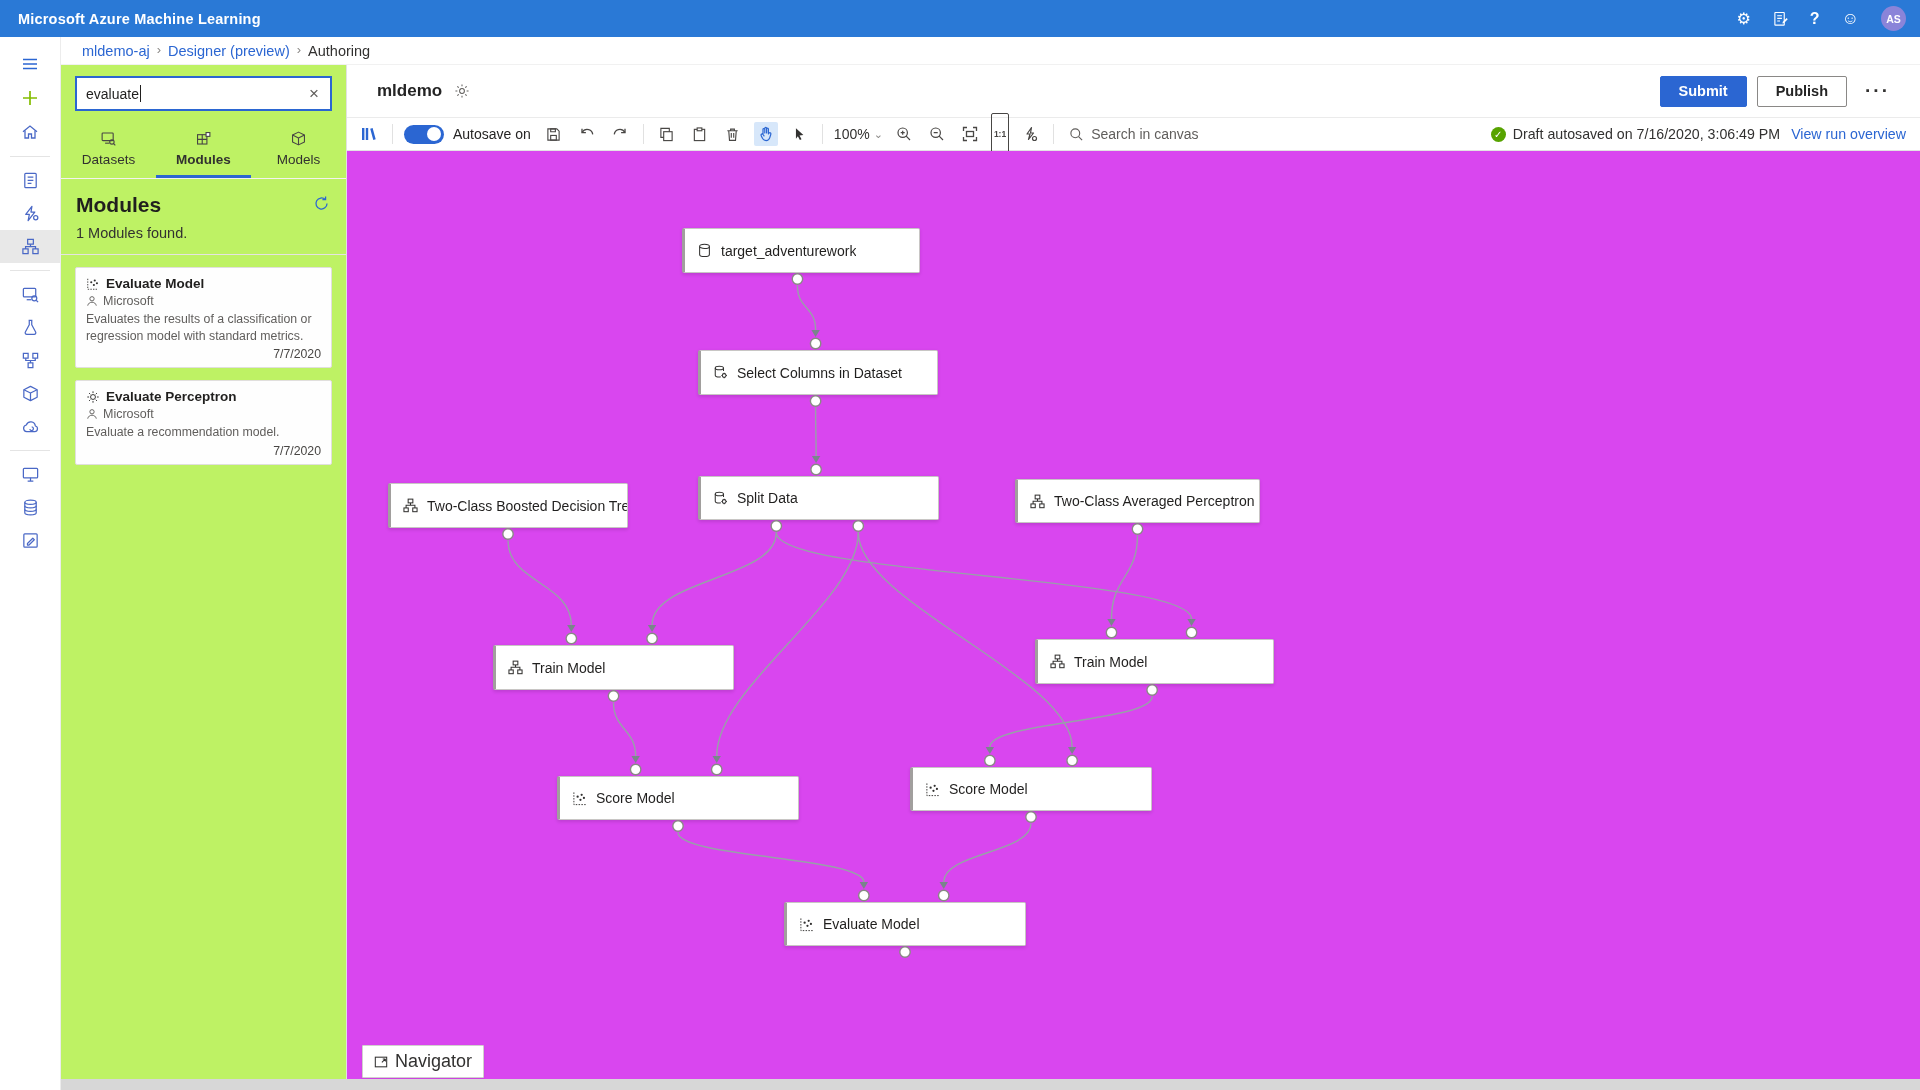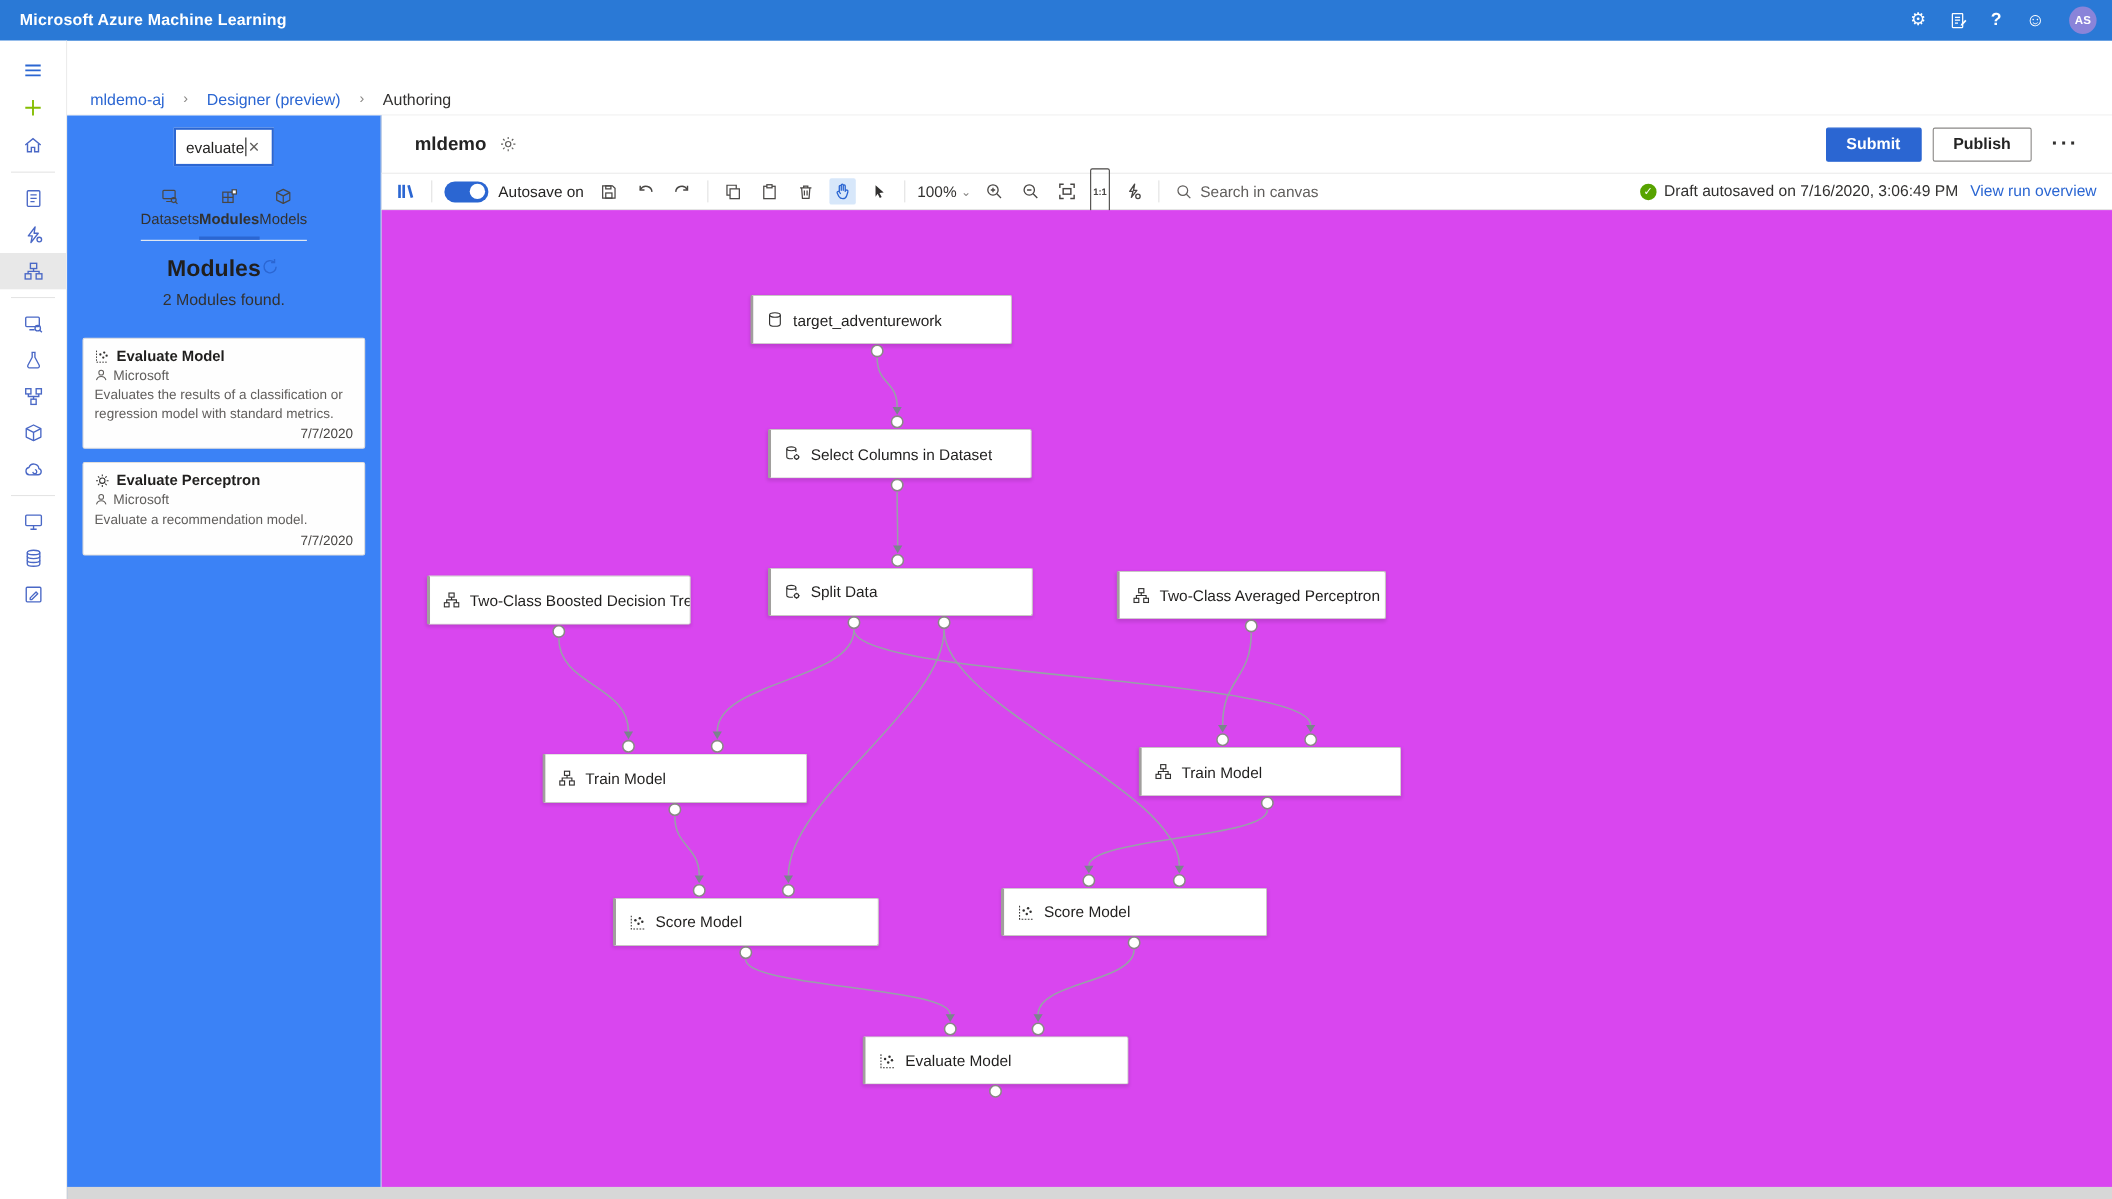--- a/index.html
+++ b/index.html
@@ -17,29 +17,29 @@
 
   
   .main { flex:1; display:flex; min-height:0; }
   .rail { width:61px; background:#fff; border-right:1px solid #ececec; display:flex; flex-direction:column; align-items:stretch; padding-top:10px; flex:0 0 auto; }
   .rail-item { display:flex; justify-content:center; align-items:center; padding:7px 0; color:#4a68c6; cursor:pointer; }
   .rail-item.active { background:#e8e8e8; }
   .rail-item svg { display:block; }
   .rail-div { height:1px; background:#e4e4e4; margin:7px 10px; }
 
   .content { flex:1; display:flex; flex-direction:column; min-width:0; }
-  .breadcrumb { height:28px; display:flex; align-items:center; gap:17px; padding-left:21px; font-size:14.5px; border-bottom:1px solid #f1f1f1; flex:0 0 auto;margin-top:40px; }
+  .breadcrumb { height:28px; display:flex; align-items:center; gap:7px; padding-left:21px; font-size:14.5px; border-bottom:1px solid #f1f1f1; flex:0 0 auto; }
   .crumb-link { color:#2b66d2; cursor:pointer; }
   .crumb-sep { color:#8a8886; font-size:13px; transform:translateY(-1px); }
   .crumb-current { color:#323130; }
 
   .body-row { flex:1; display:flex; min-height:0; }
 
   
-  .panel { width:286px; flex:0 0 auto; border-right:1px solid #e1e1e1; background:#3b82f6; display:flex; flex-direction:column;align-items:center; }
+  .panel { width:286px; flex:0 0 auto; border-right:1px solid #e1e1e1; background:#bef264; display:flex; flex-direction:column; }
   .searchbox { margin:11px 14px 10px 14px; height:35px; border:2px solid #2b66d2; display:flex; align-items:center; padding:0 9px; background:#fff; cursor:text; }
   .searchbox .stext { flex:1; font-size:14px; color:#201f1e; display:flex; align-items:center; }
   .caret { display:inline-block; width:1px; height:17px; background:#201f1e; margin-left:1px; }
   .clear-x { color:#605e5c; font-size:17px; cursor:pointer; padding:0 2px; }
   .tabs { display:flex; border-bottom:1px solid #f3f2f1; flex:0 0 auto; }
   .tab { flex:1; display:flex; flex-direction:column; align-items:center; gap:5px; padding:9px 0 8px 0; cursor:pointer; color:#323130; border-bottom:2px solid transparent; }
   .tab svg { display:block; color:#484644; }
   .tab-label { font-size:13.5px; }
   .tab.active { border-bottom:3px solid #2b66d2; }
   .tab.active .tab-label { font-weight:bold; }
@@ -263,21 +263,21 @@
           </div>
           <div class="panel-head">
             <span class="panel-title">Modules</span>
             <span class="refresh">
               <svg width="17" height="17" viewBox="0 0 20 20" fill="none" stroke="currentColor" stroke-width="1.5">
                   <path d="M16.5 10a6.5 6.5 0 1 1-2-4.7"></path>
                   <path d="M14.8 1.8v3.7h-3.7" fill="none"></path>
                 </svg>
             </span>
           </div>
-          <div class="result-count">2 Modules found.</div>
+          <div class="result-count">1 Modules found.</div>
           <div class="panel-div"></div>
           <div class="cards">
             <div class="mcard">
               <div class="mcard-title">
                 <svg width="14" height="14" viewBox="0 0 16 16">
                     <path d="M2 2v12h12" stroke="#323130" fill="none" stroke-dasharray="1.6 1.4"></path>
                     <circle cx="6" cy="6" r="1.2" fill="#323130"></circle>
                     <circle cx="10" cy="4" r="1.2" fill="#323130"></circle>
                     <circle cx="9" cy="9.2" r="1.2" fill="#323130"></circle>
                     <circle cx="12.5" cy="7.2" r="1.2" fill="#323130"></circle>

